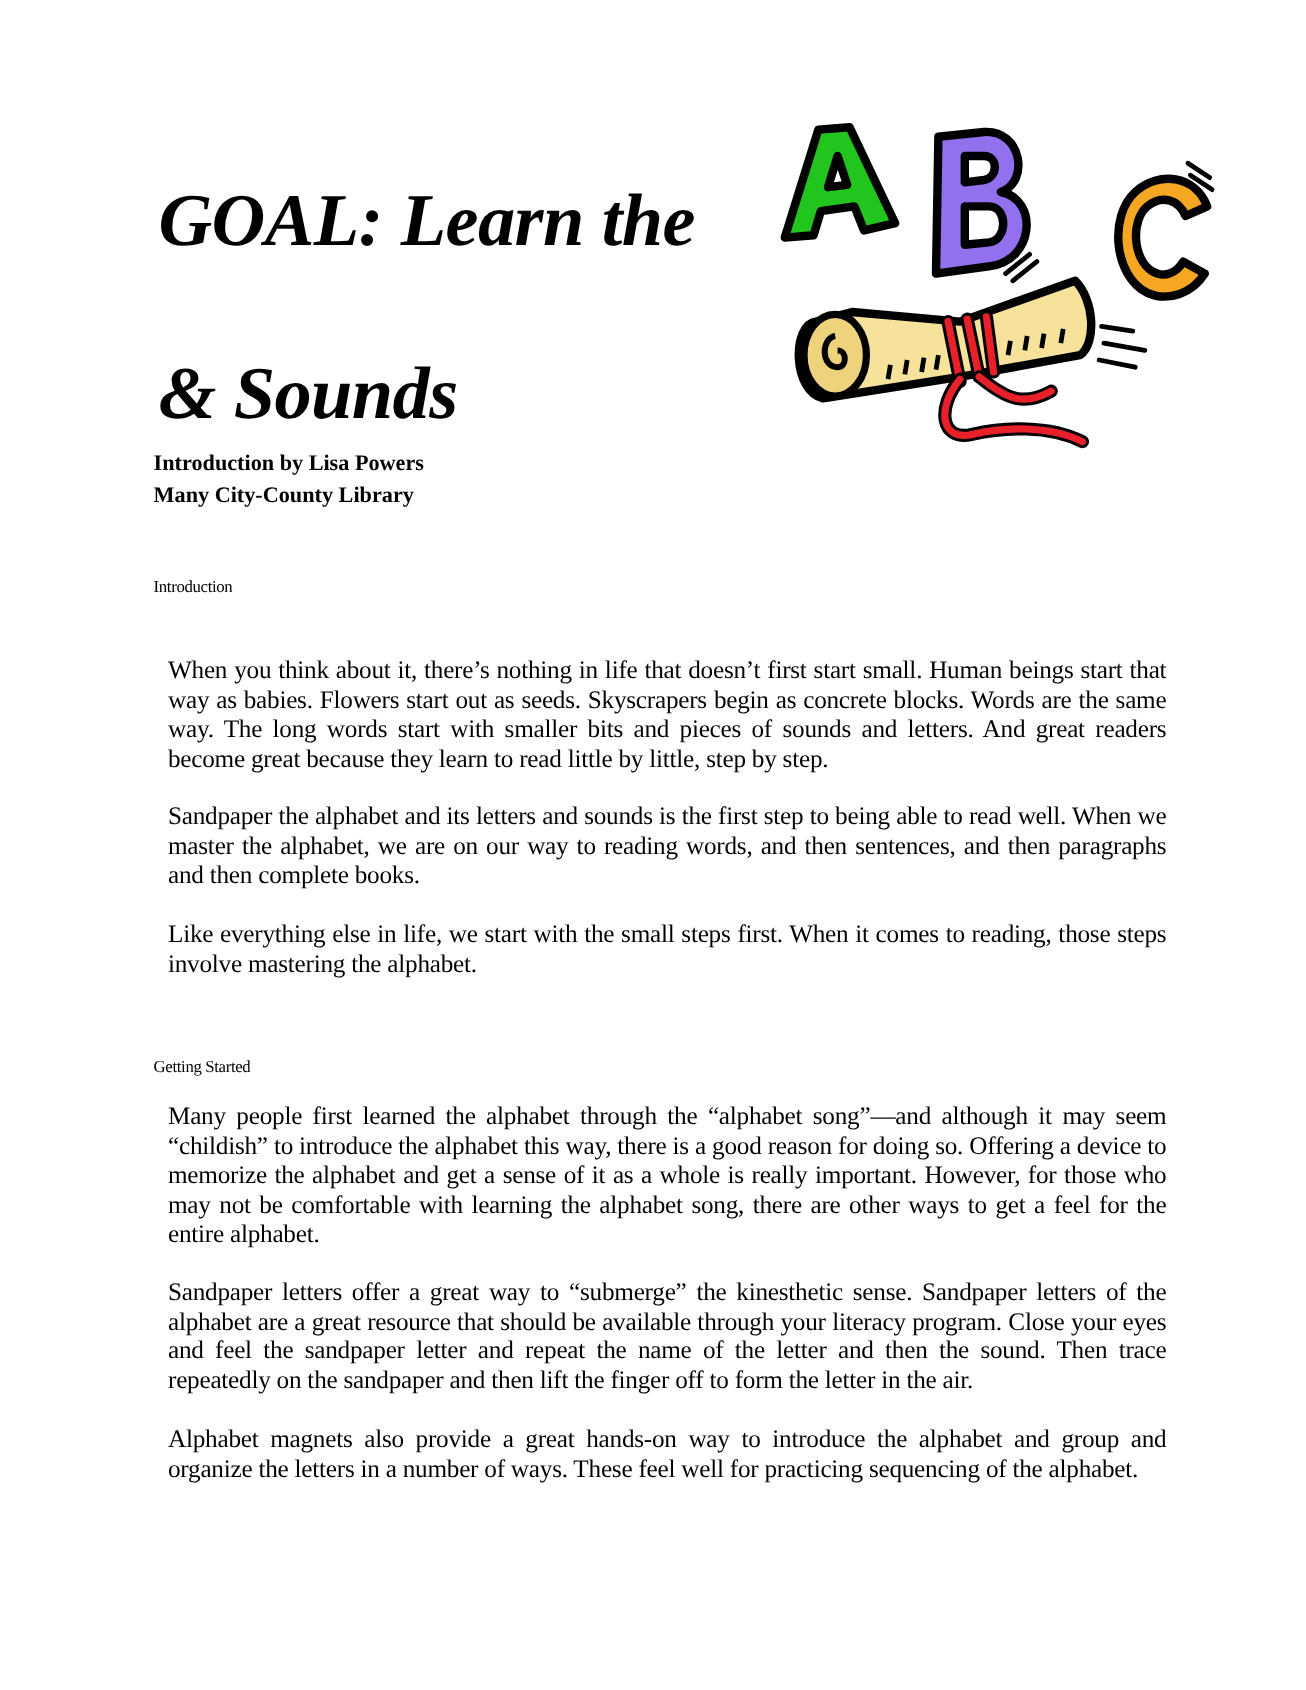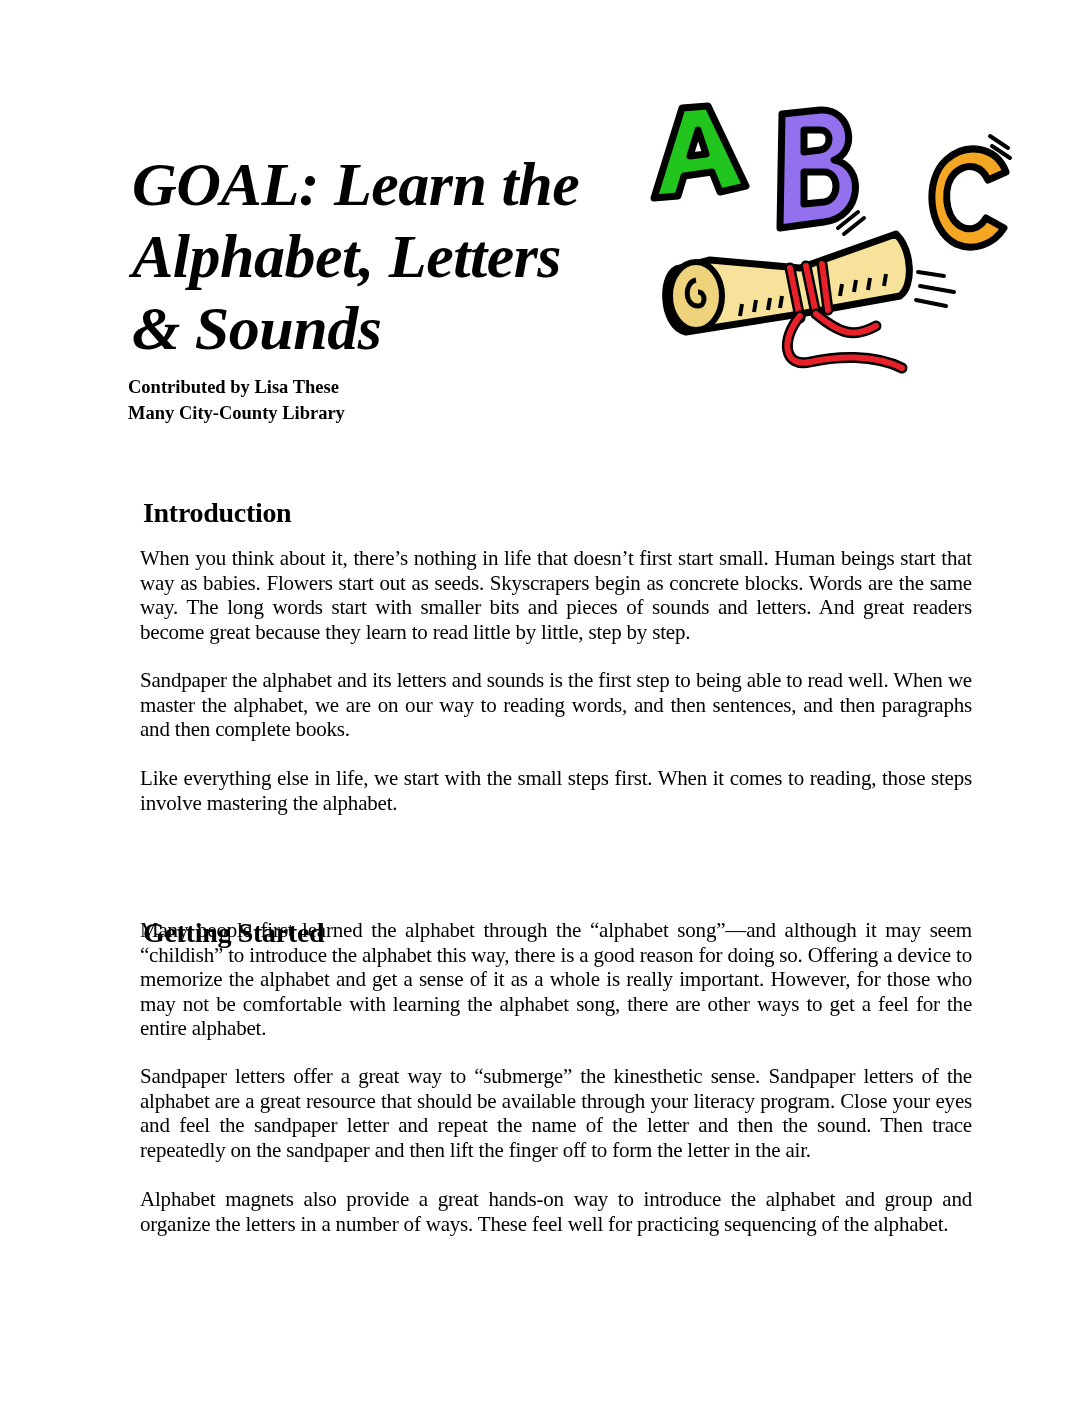--- a/index.html
+++ b/index.html
@@ -2,35 +2,35 @@
 <html><head>
 <meta charset="utf-8">
 <style>
   html, body { margin: 0; padding: 0; background: #ffffff; }
   body { width: 1088px; height: 1408px; position: relative; overflow: hidden;
          font-family: "Liberation Serif", "DejaVu Serif", serif; color: #000; }
   .title { position: absolute; left: 128px; top: 144px; width: 520px;
            font-size: 62px; font-weight: bold; line-height: 72px; margin: 4px; letter-spacing: -0.5px; font-style: italic; }
   .contrib { position: absolute; left: 128px; top: 374px; font-size: 18.5px; font-weight: bold; line-height: 26px; }
   .clipart { position: absolute; left: 640px; top: 100px; width: 400px; height: 300px; }
-  .h2 { position: absolute; left: 128px; font-size: 28px; font-weight: bold; margin: 15px; letter-spacing: -0.3px; }
+  .h2 { position: absolute; left: 128px; font-size: 14px; font-weight: normal; margin: 0; letter-spacing: -0.3px; }
   .para { position: absolute; left: 128px; width: 832px; font-size: 21px; line-height: 24.5px;
           text-align: justify; margin: 12px; letter-spacing: -0.2px; }
 </style>
 </head>
 <body>
 
 <h1 class="title">
   <span>GOAL: Learn the</span><br>
-  <span>Alphabet, Letters</span><br>
+  <br>
   <span>&amp; Sounds</span>
 </h1>
 
 <div class="contrib">
-  <div>Contributed by Lisa These</div>
+  <div>Introduction by Lisa Powers</div>
   <div>Many City-County Library</div>
 </div>
 
 <svg class="clipart" viewBox="0 0 400 300">
 
   <g>
     <path d="M14 98 L42 8 L68 6 L106 86 L80 92 L72 72 L44 76 L38 96 Z M50 56 L66 54 L58 30 Z" fill="#22c41e" stroke="#000" stroke-width="7" stroke-linejoin="round" fill-rule="evenodd"></path>
   </g>
 
   <g>
@@ -60,17 +60,17 @@
     <path d="M160 216 C140 240 144 268 170 262 C196 256 234 254 262 268 M176 214 C200 234 214 238 236 226" fill="none" stroke="#e8202a" stroke-width="6" stroke-linecap="round"></path>
   </g>
 </svg>
 
 <h2 class="h2" style="top:482px;">Introduction</h2>
 
 <p class="para" style="top:534px;">When you think about it, there’s nothing in life that doesn’t first start small. Human beings start that way as babies. Flowers start out as seeds. Skyscrapers begin as concrete blocks. Words are the same way. The long words start with smaller bits and pieces of sounds and letters. And great readers become great because they learn to read little by little, step by step.</p>
 <p class="para" style="top:656px;">Sandpaper the alphabet and its letters and sounds is the first step to being able to read well.  When we master the alphabet, we are on our way to reading words, and then sentences, and then paragraphs and then complete books.</p>
 <p class="para" style="top:754px;">Like everything else in life, we start with the small steps first. When it comes to reading, those steps involve mastering the alphabet.</p>
 
-<h2 class="h2" style="top:902px;text-align:right;">Getting Started</h2>
+<h2 class="h2" style="top:882px;text-align:right;">Getting Started</h2>
 
 <p class="para" style="top:906px;">Many people first learned the alphabet through the “alphabet song”—and although it may seem “childish” to introduce the alphabet this way, there is a good reason for doing so. Offering a device to memorize the alphabet and get a sense of it as a whole is really important. However, for those who may not be comfortable with learning the alphabet song, there are other ways to get a feel for the entire alphabet.</p>
 <p class="para" style="top:1052px;">Sandpaper letters offer a great way to “submerge” the kinesthetic sense. Sandpaper letters of the alphabet are a great resource that should be available through your literacy program. Close your eyes and feel the sandpaper letter and repeat the name of the letter and then the sound. Then trace repeatedly on the sandpaper and then lift the finger off to form the letter in the air.</p>
 <p class="para" style="top:1175px;">Alphabet magnets also provide a great hands-on way to introduce the alphabet and group and organize the letters in a number of ways. These feel well for practicing sequencing of the alphabet.</p>
 
 </body></html>

